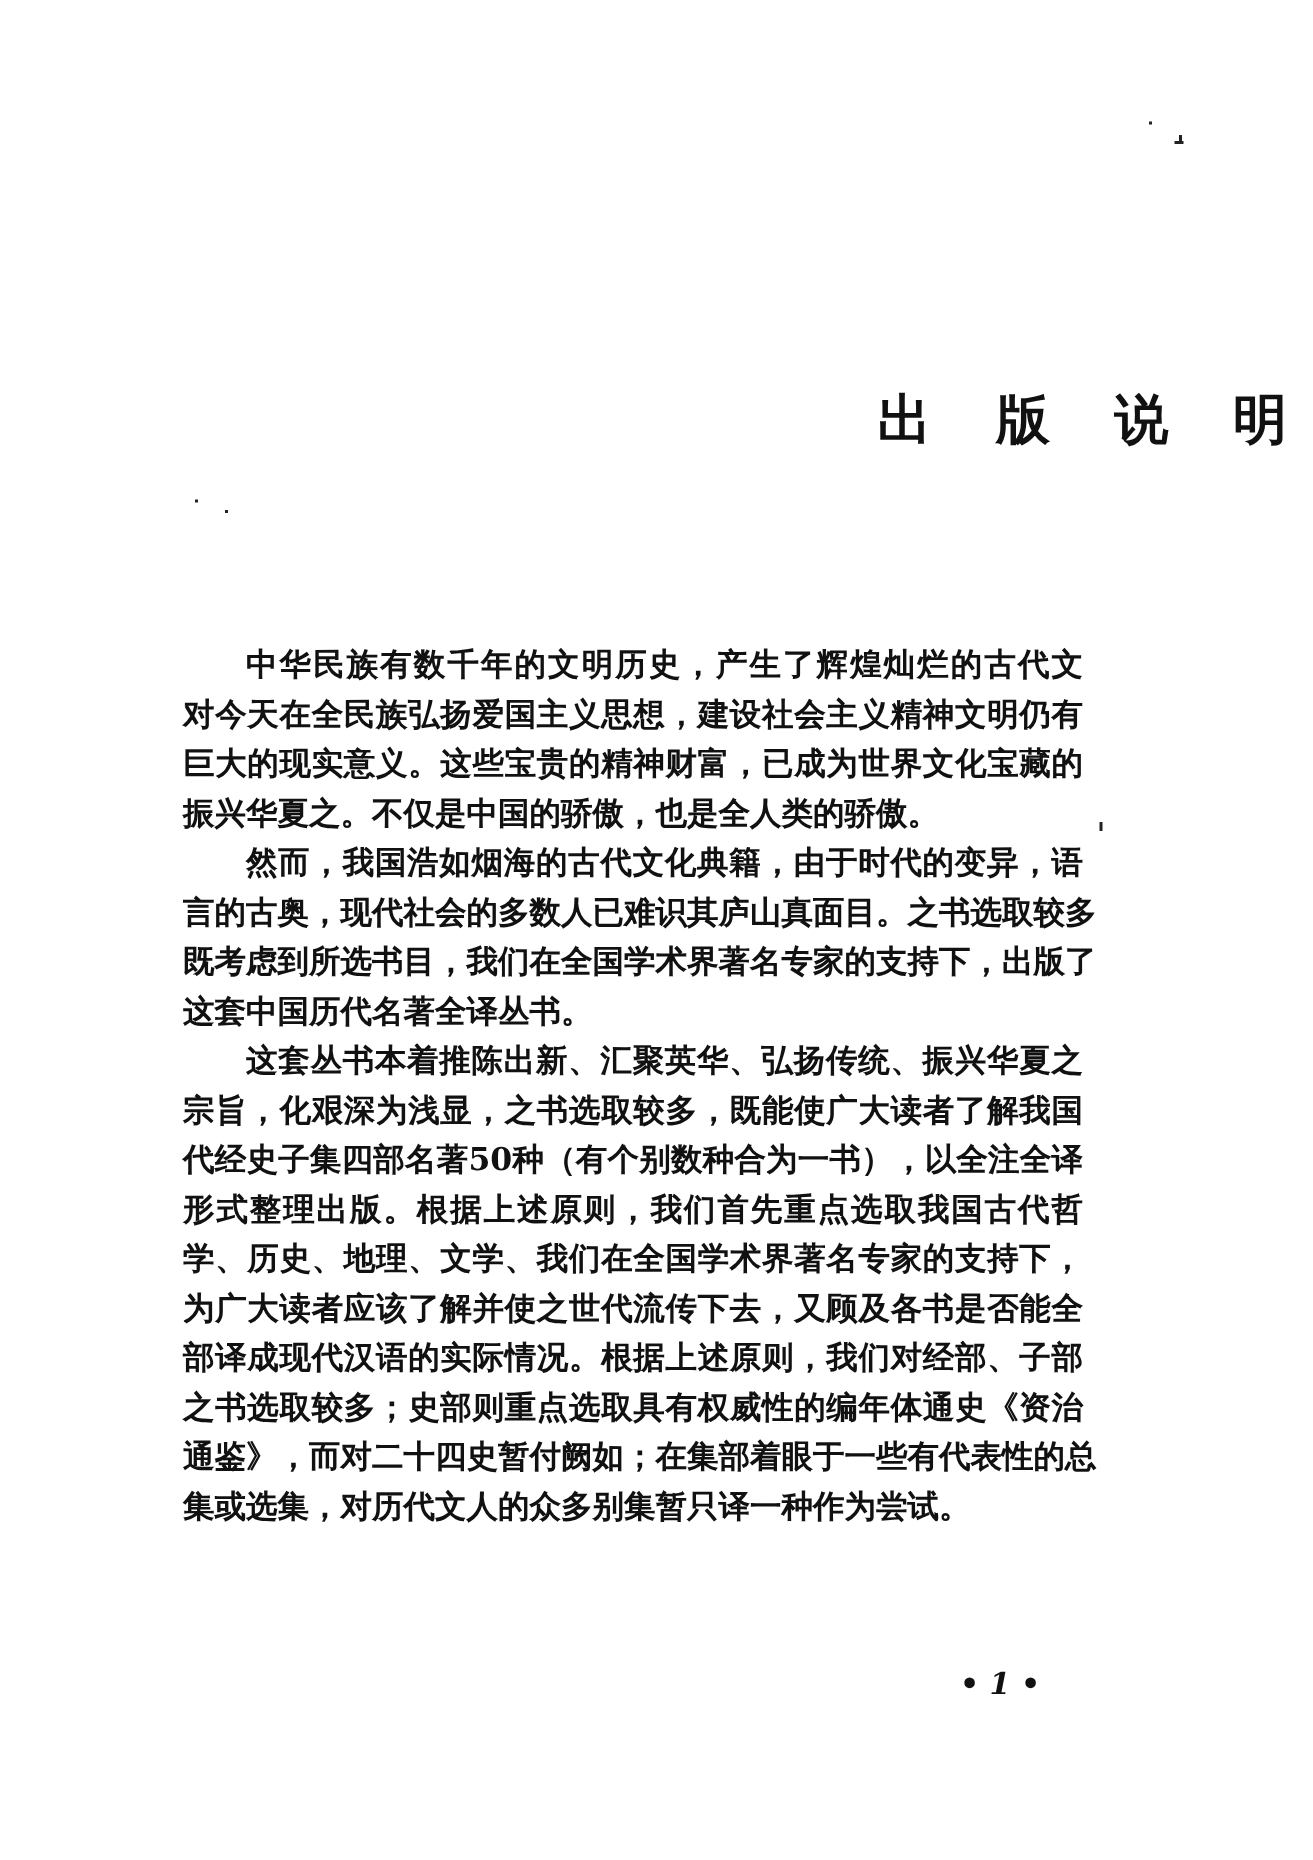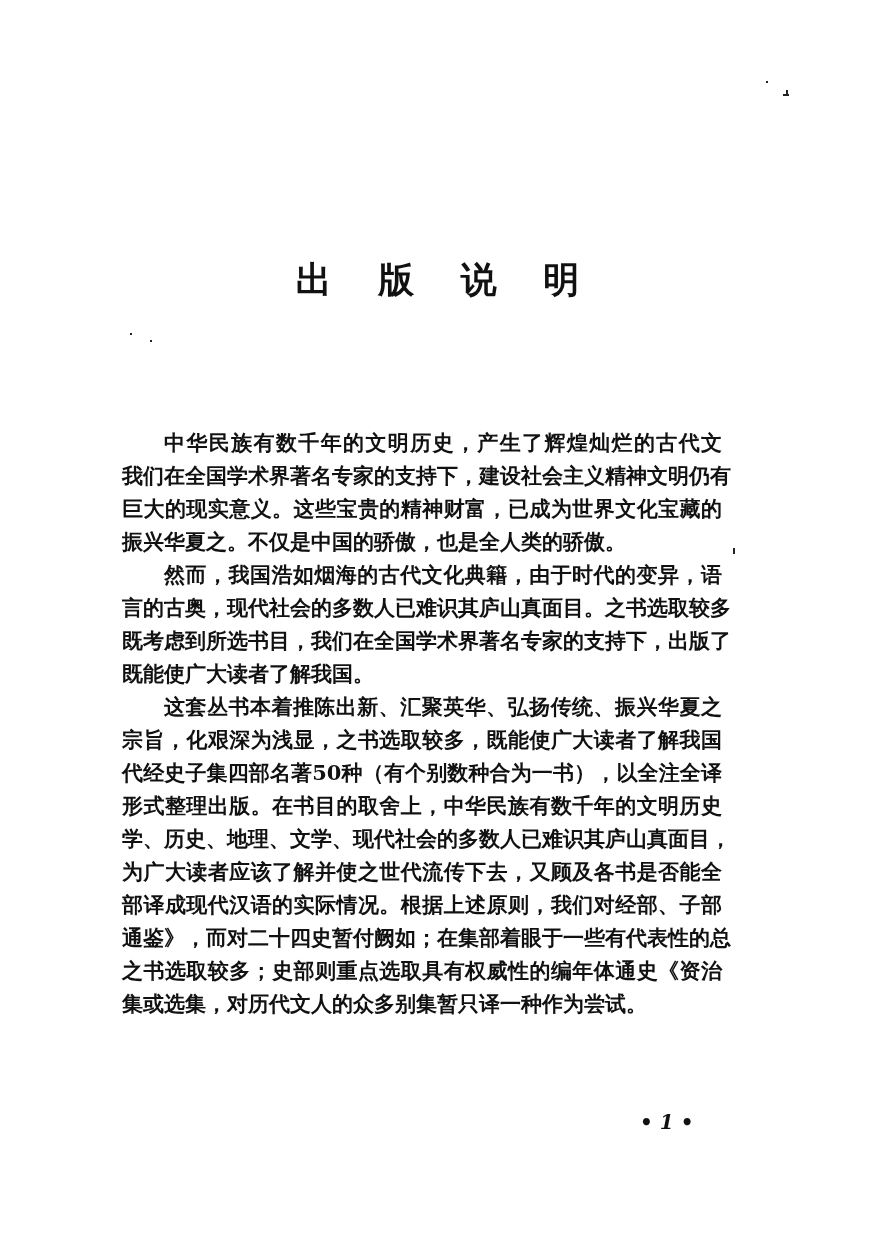--- a/index.html
+++ b/index.html
@@ -1,20 +1,20 @@
 <!DOCTYPE html>
 <html><head>
 <meta charset="utf-8">
 <style>
   html, body { margin: 0; padding: 0; background: #ffffff; }
   body { width: 875px; height: 1240px; position: relative; overflow: hidden;
          font-family: "DejaVu Serif", "Liberation Serif", serif; color: #111; }
   .page { position: absolute; left: 0; top: 0; width: 875px; height: 1240px; background: #fff; }
-  .title { position: absolute; top: 256px; left: 0; width: 875px; text-align: center;
-           font-size: 36px; font-weight: bold; letter-spacing: 0; }
+  .title { position: absolute; top: 256px; left: 0; width: 875px; text-align: right;
+           font-size: 36px; font-weight: bold; letter-spacing: 0; font-family: Liberation Serif, serif; }
   .title span { display: inline-block; margin: 0 17px; }
   .body-text { position: absolute; left: 122px; top: 426px; width: 600px; }
   .line { height: 33px; line-height: 33px; font-size: 21px; white-space: nowrap;
           text-align: justify; text-align-last: justify; font-weight: bold; }
   .line.last { text-align-last: left; }
   .line.indent { padding-left: 42px; }
   .page-num { position: absolute; left: 640px; top: 1110px; font-size: 20px; font-weight: bold; font-style: italic; }
   .speck { position: absolute; background: #222; }
 </style>
 </head>
@@ -32,38 +32,38 @@
   <div class="title">
     <span>出</span>
     <span>版</span>
     <span>说</span>
     <span>明</span>
   </div>
 
   <div class="body-text">
     <div>
       <div class="line indent">中华民族有数千年的文明历史，产生了辉煌灿烂的古代文</div>
-      <div class="line">我们在全国学术界著名专家的支持下，建设社会主义精神文明仍有</div>
+      <div class="line">对今天在全民族弘扬爱国主义思想，建设社会主义精神文明仍有</div>
       <div class="line">巨大的现实意义。这些宝贵的精神财富，已成为世界文化宝藏的</div>
       <div class="line last">振兴华夏之。不仅是中国的骄傲，也是全人类的骄傲。</div>
     </div>
     <div>
       <div class="line indent">然而，我国浩如烟海的古代文化典籍，由于时代的变异，语</div>
       <div class="line">言的古奥，现代社会的多数人已难识其庐山真面目。之书选取较多</div>
       <div class="line">既考虑到所选书目，我们在全国学术界著名专家的支持下，出版了</div>
-      <div class="line last">既能使广大读者了解我国。</div>
+      <div class="line last">这套中国历代名著全译丛书。</div>
     </div>
     <div>
       <div class="line indent">这套丛书本着推陈出新、汇聚英华、弘扬传统、振兴华夏之</div>
       <div class="line">宗旨，化艰深为浅显，之书选取较多，既能使广大读者了解我国</div>
       <div class="line">代经史子集四部名著50种（有个别数种合为一书），以全注全译</div>
-      <div class="line">形式整理出版。在书目的取舍上，中华民族有数千年的文明历史</div>
-      <div class="line">学、历史、地理、文学、现代社会的多数人已难识其庐山真面目，</div>
+      <div class="line">形式整理出版。根据上述原则，我们首先重点选取我国古代哲</div>
+      <div class="line">学、历史、地理、文学、我们在全国学术界著名专家的支持下，</div>
       <div class="line">为广大读者应该了解并使之世代流传下去，又顾及各书是否能全</div>
       <div class="line">部译成现代汉语的实际情况。根据上述原则，我们对经部、子部</div>
+      <div class="line">之书选取较多；史部则重点选取具有权威性的编年体通史《资治</div>
       <div class="line">通鉴》，而对二十四史暂付阙如；在集部着眼于一些有代表性的总</div>
-      <div class="line">之书选取较多；史部则重点选取具有权威性的编年体通史《资治</div>
       <div class="line last">集或选集，对历代文人的众多别集暂只译一种作为尝试。</div>
     </div>
   </div>
 
   <div class="page-num">• 1 •</div>
 </div>
 
 </body></html>

